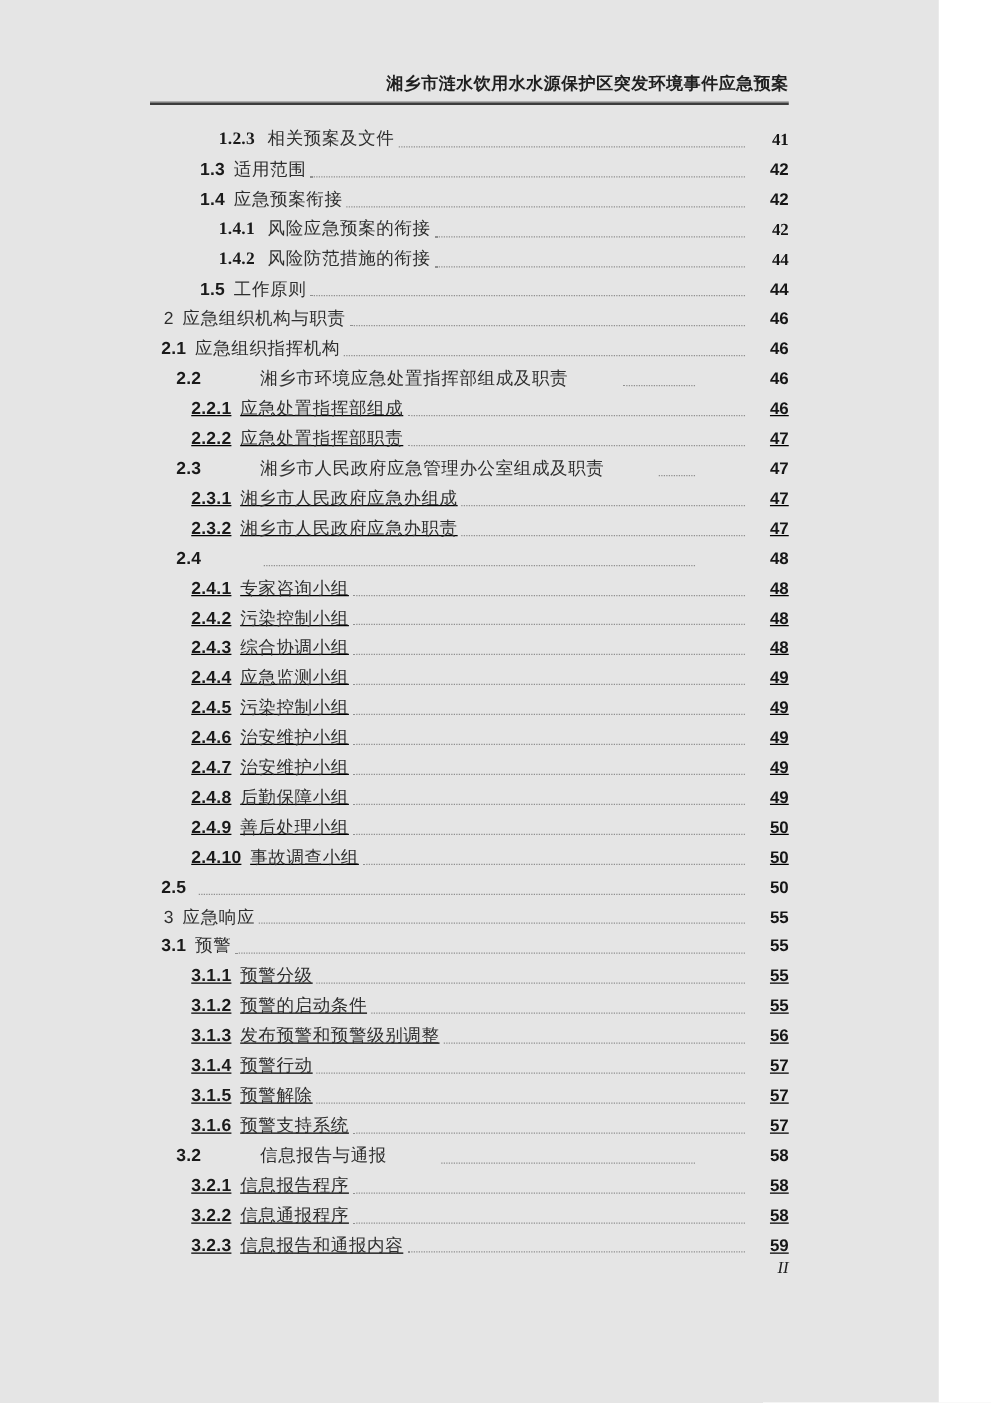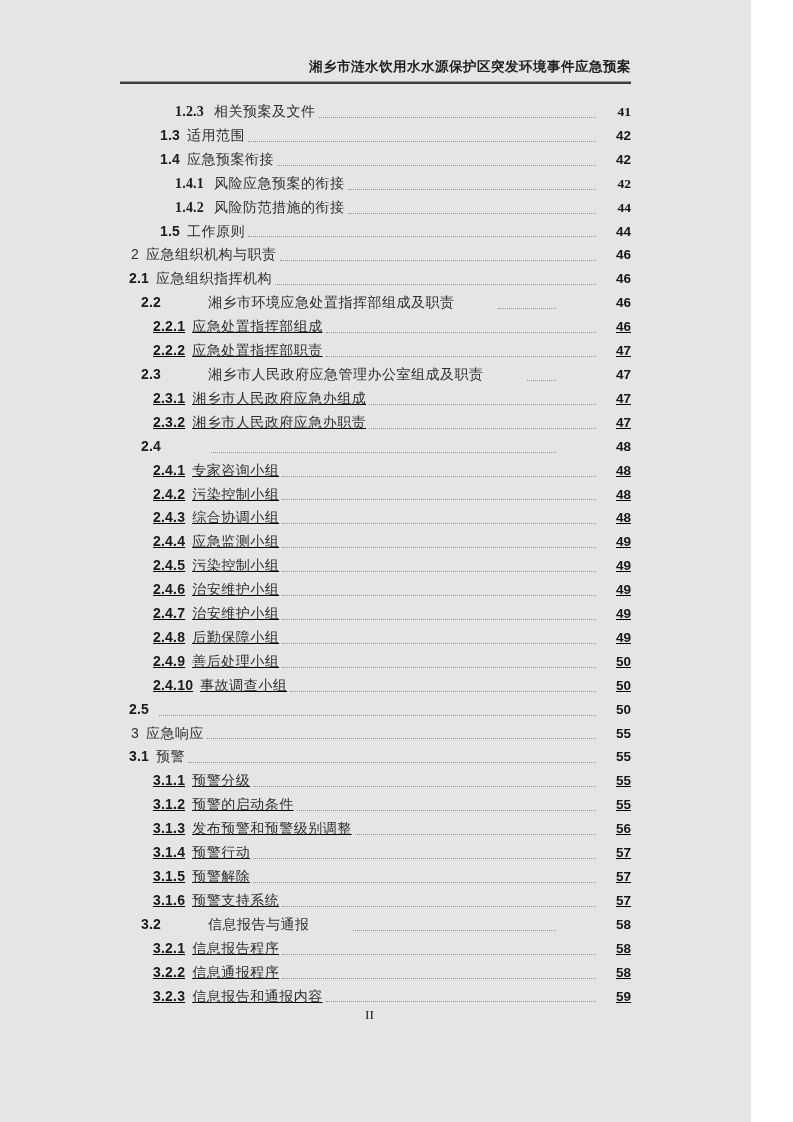--- a/index.html
+++ b/index.html
@@ -93,21 +93,22 @@
   .lv-s1c { padding-left: 21px; gap: 40px; }
   .lv-s2b { padding-left: 33px; text-decoration: underline; }
   .lv-ch .num { font-weight: normal; color: #2e2e2e; }
   .lv-s2a .num { margin-right: 10px; }
   
   .doc-footer {
     position: absolute;
     left: 108px;
     right: 120px;
     top: 1005px;
-    text-align: center;
+    text-align: right;
+    font-style: italic;
   }
   .doc-footer .folio {
     font-family: "Liberation Serif", serif;
     font-size: 13.5px;
     color: #222222;
     line-height: 16px;
   }
 </style>
 </head>
 <body>

